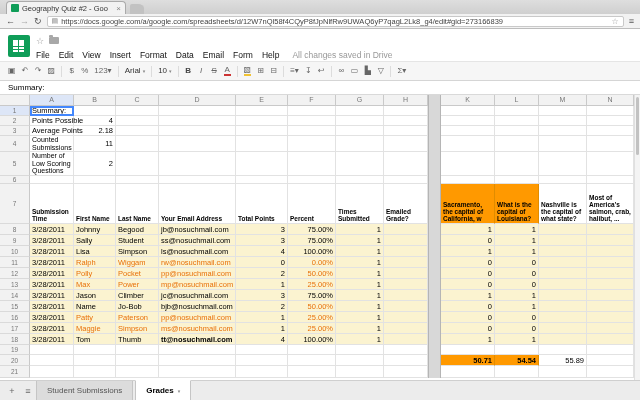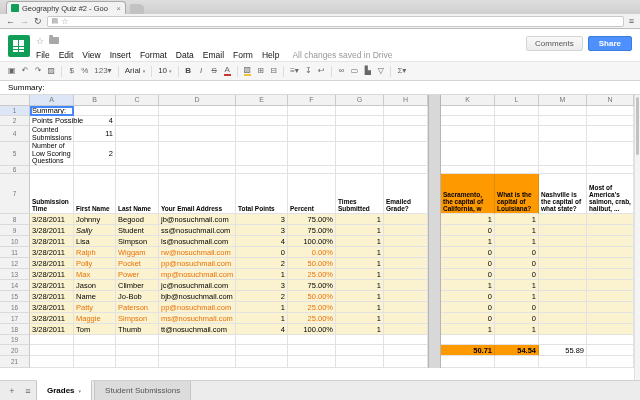--- a/index.html
+++ b/index.html
@@ -96,20 +96,21 @@
     </div>
     <div class="newtab" data-name="new-tab-button"></div>
   </div>
 
   <div class="urlrow" data-name="browser-toolbar">
     <span class="navbtn" data-name="back-icon">←</span>
     <span class="navbtn dim" data-name="forward-icon">→</span>
     <span class="navbtn" data-name="reload-icon">↻</span>
     <div class="urlfield" data-name="address-bar">
       <span class="doc-glyph" data-name="page-icon">▤</span>
+      <span class="url-text" data-name="url-text">https://docs.google.com/a/google.com/spreadsheets/d/12W7nQl58f4CQyP8fJpNlfRw9UWAQ6yP7qagL2Lk8_g4/edit#gid=273166839</span>
       <span class="star" data-name="bookmark-star-icon">☆</span>
     </div>
     <span class="navbtn" data-name="browser-menu-icon">≡</span>
   </div>
 
   <div class="app-header" data-name="sheets-header">
     <div class="logo" data-name="sheets-logo">
         <div class="logo-grid" data-name="sheets-logo-grid-icon"></div>
       </div>
     <div class="head-main">
@@ -122,24 +123,20 @@
           <span data-name="menu-edit">Edit</span>
           <span data-name="menu-view">View</span>
           <span data-name="menu-insert">Insert</span>
           <span data-name="menu-format">Format</span>
           <span data-name="menu-data">Data</span>
           <span data-name="menu-tools">Email</span>
           <span data-name="menu-form">Form</span>
           <span data-name="menu-help">Help</span>
           <span class="save-status" data-name="save-status">All changes saved in Drive</span>
         </div>
-    </div>
-    <div class="head-right">
-      <button class="btn-comments" data-name="comments-button">Comments</button>
-      <button class="btn-share" data-name="share-button">Share</button>
     </div>
   </div>
 
   <div class="toolbar" data-name="toolbar">
     <span class="tb-group" id="tb-left">
         <span class="tb" data-name="print-button">▣</span>
         <span class="tb" data-name="undo-button">↶</span>
         <span class="tb" data-name="redo-button">↷</span>
         <span class="tb" data-name="paint-format-button">▨</span>
         <span class="tb-sep" data-name="toolbar-separator"></span>
@@ -229,20 +226,36 @@
             <div class="cell" data-name="cell-E2" style="width: 52px;"></div>
             <div class="cell" data-name="cell-F2" style="width: 48px;"></div>
             <div class="cell" data-name="cell-G2" style="width: 48px;"></div>
             <div class="cell" data-name="cell-H2" style="width: 44px;"></div>
             <div class="cell dvcol" data-name="frozen-pane-divider" style="width: 13px;"></div>
             <div class="cell" data-name="cell-K2" style="width: 54px;"></div>
             <div class="cell" data-name="cell-L2" style="width: 44px;"></div>
             <div class="cell" data-name="cell-M2" style="width: 48px;"></div>
             <div class="cell" data-name="cell-N2" style="width: 47px;"></div>
           </div>
+          <div class="g-row" data-name="row-3" style="height: 10px;">
+            <div class="rowhdr" data-name="row-header-3" style="width: 30px;">3</div>
+            <div class="cell flow" data-name="cell-A3" style="width: 44px;">Average Points</div>
+            <div class="cell num" data-name="cell-B3" style="width: 42px;">2.18</div>
+            <div class="cell" data-name="cell-C3" style="width: 43px;"></div>
+            <div class="cell" data-name="cell-D3" style="width: 77px;"></div>
+            <div class="cell" data-name="cell-E3" style="width: 52px;"></div>
+            <div class="cell" data-name="cell-F3" style="width: 48px;"></div>
+            <div class="cell" data-name="cell-G3" style="width: 48px;"></div>
+            <div class="cell" data-name="cell-H3" style="width: 44px;"></div>
+            <div class="cell dvcol" data-name="frozen-pane-divider" style="width: 13px;"></div>
+            <div class="cell" data-name="cell-K3" style="width: 54px;"></div>
+            <div class="cell" data-name="cell-L3" style="width: 44px;"></div>
+            <div class="cell" data-name="cell-M3" style="width: 48px;"></div>
+            <div class="cell" data-name="cell-N3" style="width: 47px;"></div>
+          </div>
           <div class="g-row" data-name="row-4" style="height: 16px;">
             <div class="rowhdr" data-name="row-header-4" style="width: 30px;">4</div>
             <div class="cell wrapcell" data-name="cell-A4" style="width: 44px;">Counted Submissions</div>
             <div class="cell num" data-name="cell-B4" style="width: 42px;">11</div>
             <div class="cell" data-name="cell-C4" style="width: 43px;"></div>
             <div class="cell" data-name="cell-D4" style="width: 77px;"></div>
             <div class="cell" data-name="cell-E4" style="width: 52px;"></div>
             <div class="cell" data-name="cell-F4" style="width: 48px;"></div>
             <div class="cell" data-name="cell-G4" style="width: 48px;"></div>
             <div class="cell" data-name="cell-H4" style="width: 44px;"></div>
@@ -312,21 +325,21 @@
             <div class="cell" data-name="cell-H8" style="width: 44px;"></div>
             <div class="cell dvcol" data-name="frozen-pane-divider" style="width: 13px;"></div>
             <div class="cell num" data-name="cell-K8" style="width: 54px;">1</div>
             <div class="cell num" data-name="cell-L8" style="width: 44px;">1</div>
             <div class="cell" data-name="cell-M8" style="width: 48px;"></div>
             <div class="cell" data-name="cell-N8" style="width: 47px;"></div>
           </div>
           <div class="g-row yellow" data-name="row-9" style="height: 11px;">
             <div class="rowhdr" data-name="row-header-9" style="width: 30px;">9</div>
             <div class="cell" data-name="cell-A9" style="width: 44px;">3/28/2011</div>
-            <div class="cell" data-name="cell-B9" style="width: 42px; font-style: italic;">Sally</div>
+            <div class="cell" data-name="cell-B9" style="width: 42px;">Sally</div>
             <div class="cell" data-name="cell-C9" style="width: 43px;">Student</div>
             <div class="cell" data-name="cell-D9" style="width: 77px;">ss@nosuchmail.com</div>
             <div class="cell num" data-name="cell-E9" style="width: 52px;">3</div>
             <div class="cell num" data-name="cell-F9" style="width: 48px;">75.00%</div>
             <div class="cell num" data-name="cell-G9" style="width: 48px;">1</div>
             <div class="cell" data-name="cell-H9" style="width: 44px;"></div>
             <div class="cell dvcol" data-name="frozen-pane-divider" style="width: 13px;"></div>
             <div class="cell num" data-name="cell-K9" style="width: 54px;">0</div>
             <div class="cell num" data-name="cell-L9" style="width: 44px;">1</div>
             <div class="cell" data-name="cell-M9" style="width: 48px;"></div>
@@ -458,21 +471,21 @@
             <div class="cell num" data-name="cell-K17" style="width: 54px;">0</div>
             <div class="cell num" data-name="cell-L17" style="width: 44px;">0</div>
             <div class="cell" data-name="cell-M17" style="width: 48px;"></div>
             <div class="cell" data-name="cell-N17" style="width: 47px;"></div>
           </div>
           <div class="g-row yellow" data-name="row-18" style="height: 11px;">
             <div class="rowhdr" data-name="row-header-18" style="width: 30px;">18</div>
             <div class="cell" data-name="cell-A18" style="width: 44px;">3/28/2011</div>
             <div class="cell" data-name="cell-B18" style="width: 42px;">Tom</div>
             <div class="cell" data-name="cell-C18" style="width: 43px;">Thumb</div>
-            <div class="cell" data-name="cell-D18" style="width: 77px;">tt@nosuchmail.com</div>
+            <div class="cell" data-name="cell-D18" style="width: 77px; font-weight: bold;">tt@nosuchmail.com</div>
             <div class="cell num" data-name="cell-E18" style="width: 52px;">4</div>
             <div class="cell num" data-name="cell-F18" style="width: 48px;">100.00%</div>
             <div class="cell num" data-name="cell-G18" style="width: 48px;">1</div>
             <div class="cell" data-name="cell-H18" style="width: 44px;"></div>
             <div class="cell dvcol" data-name="frozen-pane-divider" style="width: 13px;"></div>
             <div class="cell num" data-name="cell-K18" style="width: 54px;">1</div>
             <div class="cell num" data-name="cell-L18" style="width: 44px;">1</div>
             <div class="cell" data-name="cell-M18" style="width: 48px;"></div>
             <div class="cell" data-name="cell-N18" style="width: 47px;"></div>
           </div>
@@ -527,23 +540,23 @@
         </div>
     </div>
     <div class="vscroll" data-name="vertical-scrollbar">
       <div class="vthumb" data-name="scrollbar-thumb"></div>
     </div>
   </div>
 
   <div class="sheetbar" data-name="sheet-tab-bar">
     <span class="sb-btn" data-name="add-sheet-button">+</span>
     <span class="sb-btn" data-name="all-sheets-icon">≡</span>
+    <div class="sheet-tab" data-name="sheet-tab-student-submissions">
+      <span data-name="sheet-tab-label">Student Submissions</span>
+    </div>
     <div class="sheet-tab active" data-name="sheet-tab-grades">
       <span data-name="sheet-tab-label">Grades</span>
       <span class="car" data-name="tab-dropdown-icon">▾</span>
     </div>
-    <div class="sheet-tab" data-name="sheet-tab-student-submissions">
-      <span data-name="sheet-tab-label">Student Submissions</span>
-    </div>
   </div>
 
 
 </div>
 
 </body></html>

